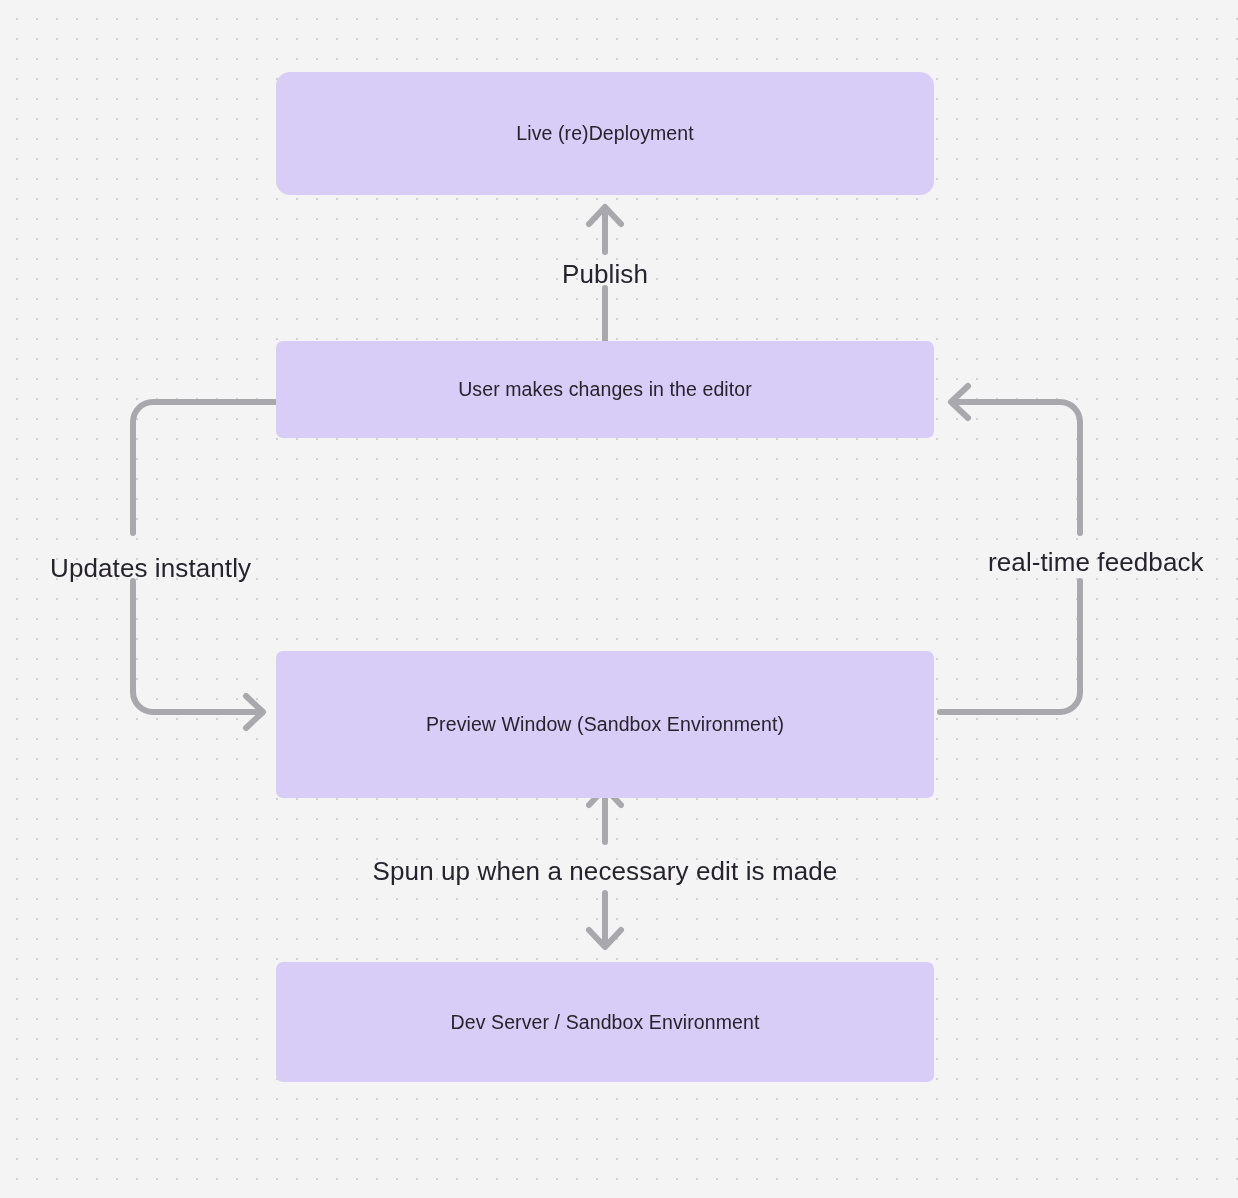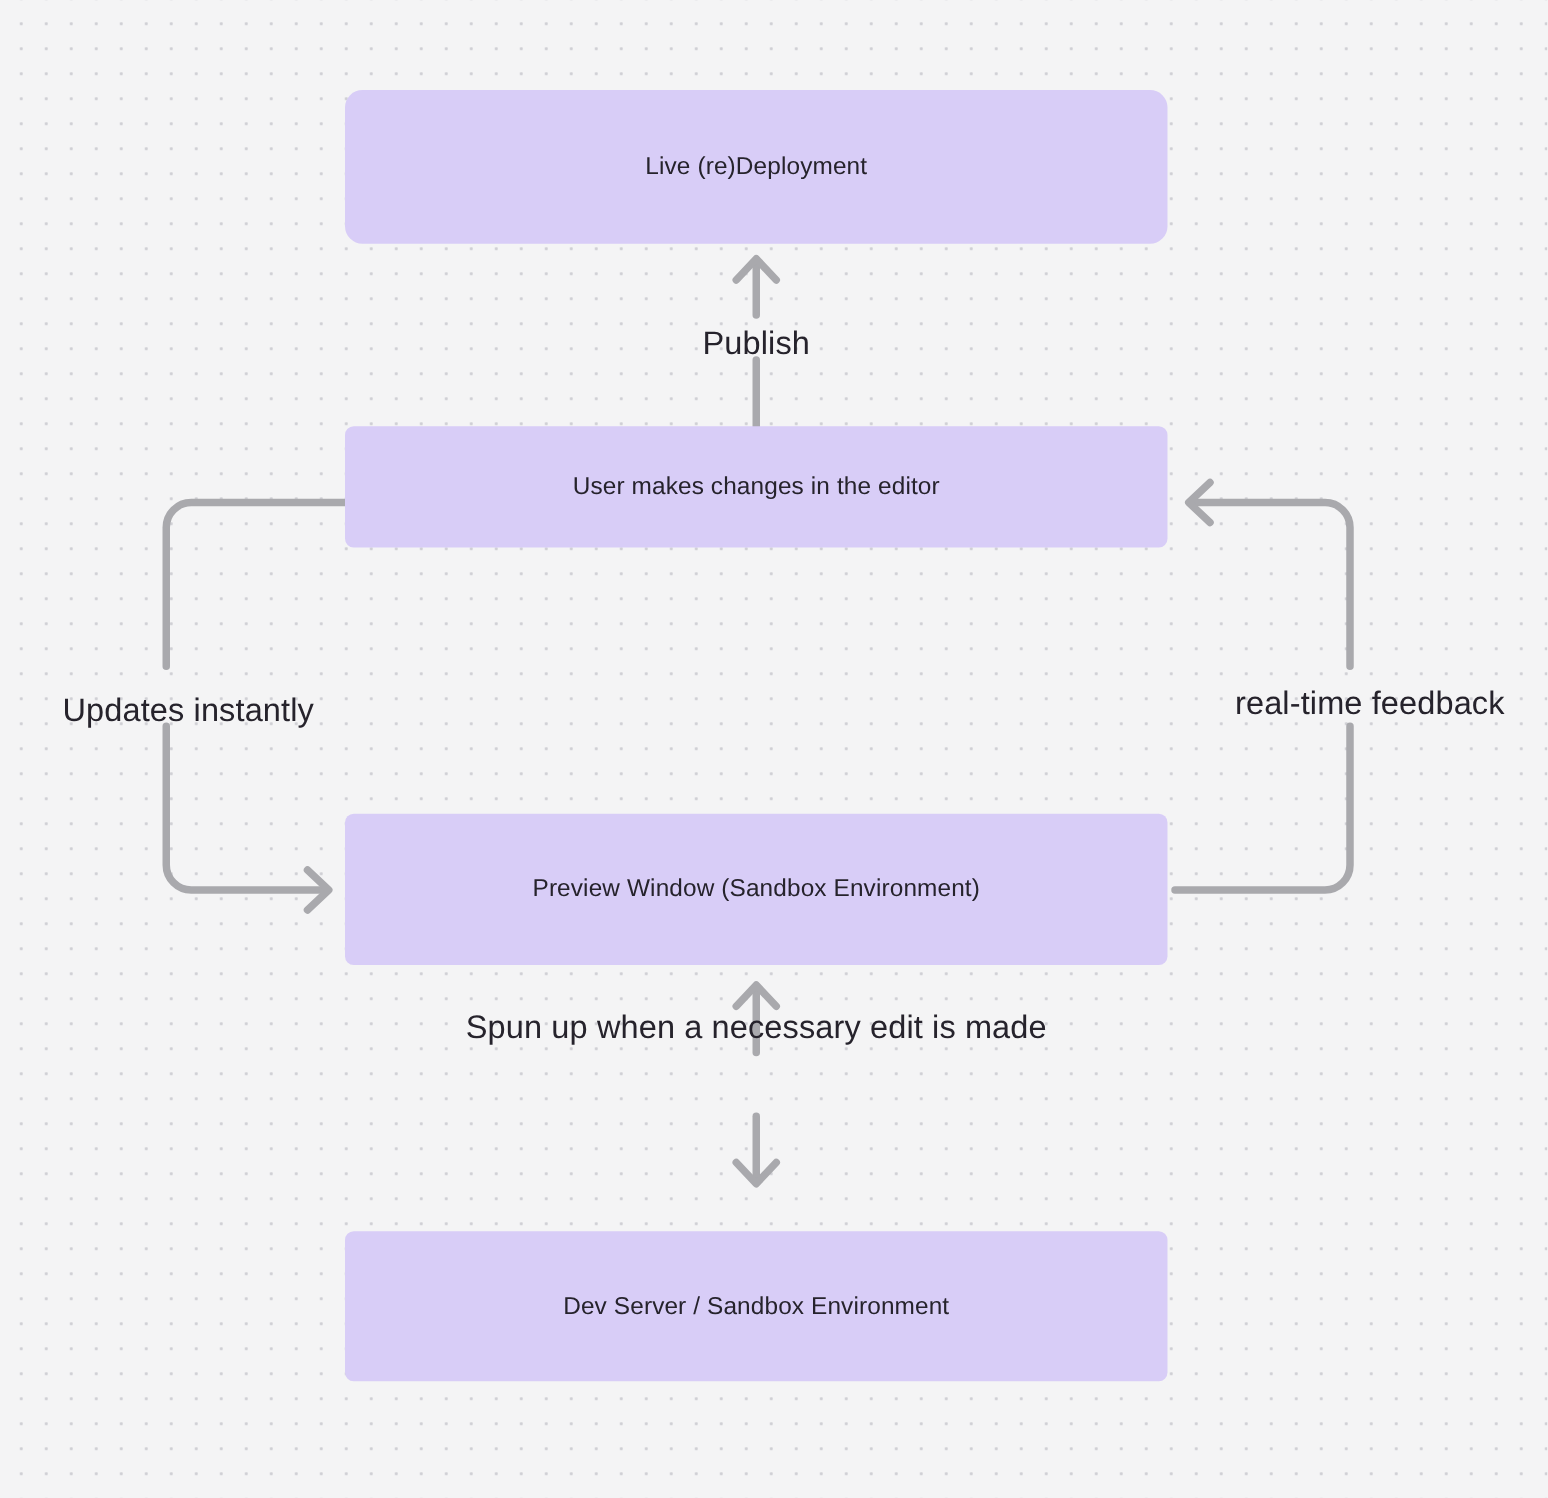--- a/index.html
+++ b/index.html
@@ -89,29 +89,29 @@
   </svg>
 
   <div class="node" style="left:276px; top:72px; width:658px; height:123px;border-radius:14px;">
     <span>Live (re)Deployment</span>
   </div>
 
   <div class="node" style="left:276px; top:341px; width:658px; height:97px;">
     <span>User makes changes in the editor</span>
   </div>
 
-  <div class="node" style="left:276px; top:651px; width:658px; height:121px;">
+  <div class="node" style="left:276px; top:651px; width:658px; height:147px;">
     <span>Preview Window (Sandbox Environment)</span>
   </div>
 
-  <div class="node" style="left:276px; top:962px; width:658px; height:120px;margin-top:23px;">
+  <div class="node" style="left:276px; top:962px; width:658px; height:120px;">
     <span>Dev Server / Sandbox Environment</span>
   </div>
 
   <div class="edge-label center" style="left:605px; top:261px;">Publish</div>
 
   <div class="edge-label" style="left:50px; top:555px;">Updates instantly</div>
 
   <div class="edge-label" style="left:988px; top:549px;">real-time feedback</div>
 
-  <div class="edge-label center" style="left:605px; top:808px;">Spun up when a necessary edit is made</div>
+  <div class="edge-label center" style="left:605px; top:858px;">Spun up when a necessary edit is made</div>
 
 </div>
 
 </body></html>

